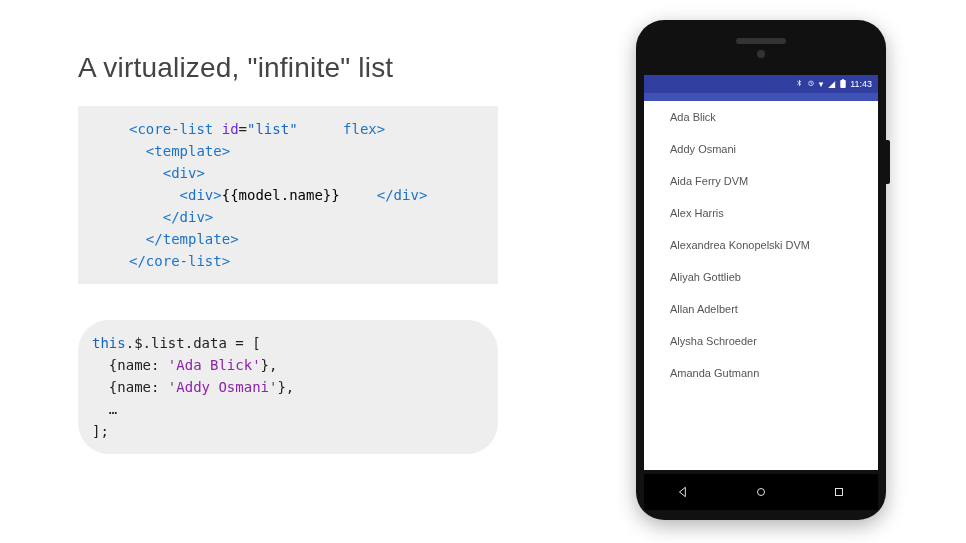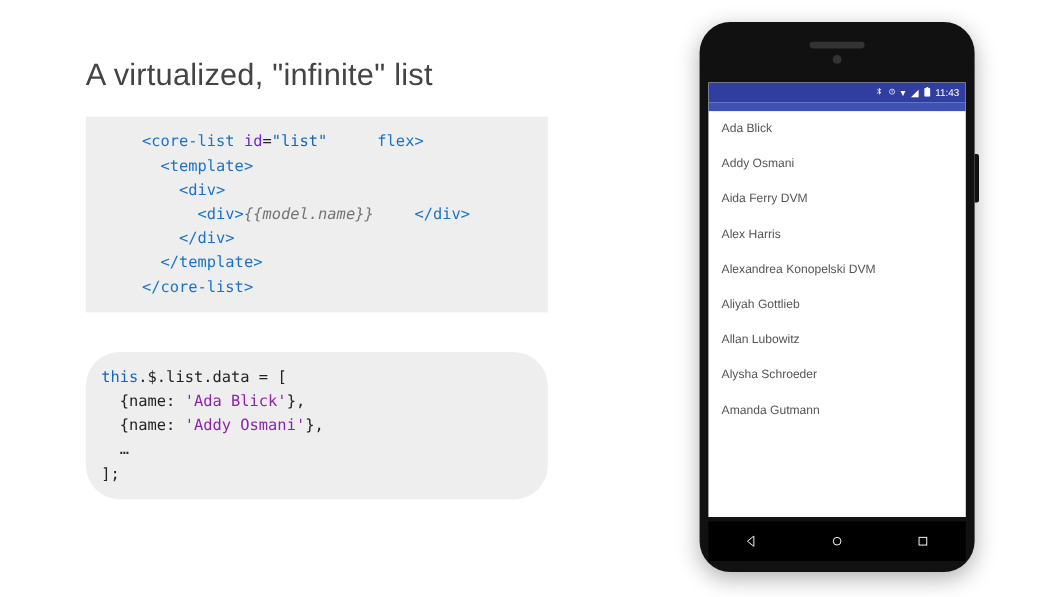--- a/index.html
+++ b/index.html
@@ -37,21 +37,21 @@
     line-height: 22px;
     color: #222;
     box-sizing: border-box;
     white-space: pre;
   }
   .code1 { top: 106px; }
   .code2 { top: 320px; border-radius: 31px; }
   .tag { color: #1a73c9; margin-left: 37px; }
   .attr { color: #6d28d9; }
   .str { color: #1565c0; }
-  .expr { color: #737373; font-style: italic; }
+  .expr { color: #000000; }
   .keyw { color: #1565c0; }
   .lit { color: #8e24aa; }
 
   
   .phone {
     position: absolute;
     right: 80px;
     top: 20px;
     width: 250px;
     height: 500px;
@@ -114,21 +114,21 @@
   .status-bar .icons { letter-spacing: 1px; }
   .toolbar {
     height: 8px;
     background: #3F51B5;
   }
   .list-area {
     height: calc(100% - 26px);
     overflow: hidden;
   }
   .list-item {
-    padding: 10px 12px;
+    padding: 10px 26px;
     font-size: 11px;
     color: #555;
     font-family: "Helvetica Neue", Arial, sans-serif;
   }
   .nav-bar {
     position: absolute;
     bottom: 10px;
     left: 8px;
     right: 8px;
     height: 36px;
@@ -189,21 +189,21 @@
         <span>11:43</span>
       </div>
       <div class="toolbar"></div>
       <div class="list-area">
         <div class="list-item">Ada Blick</div>
         <div class="list-item">Addy Osmani</div>
         <div class="list-item">Aida Ferry DVM</div>
         <div class="list-item">Alex Harris</div>
         <div class="list-item">Alexandrea Konopelski DVM</div>
         <div class="list-item">Aliyah Gottlieb</div>
-        <div class="list-item">Allan Lubowitz</div>
+        <div class="list-item">Allan Adelbert</div>
         <div class="list-item">Alysha Schroeder</div>
         <div class="list-item">Amanda Gutmann</div>
       </div>
     </div>
     <div class="nav-bar">
       <span class="nav-icon">
         <svg width="14" height="14" viewBox="0 0 24 24">
             <path d="M16 4 L6 12 L16 20 Z" fill="none" stroke="white" stroke-width="1.5"></path>
           </svg>
       </span>

